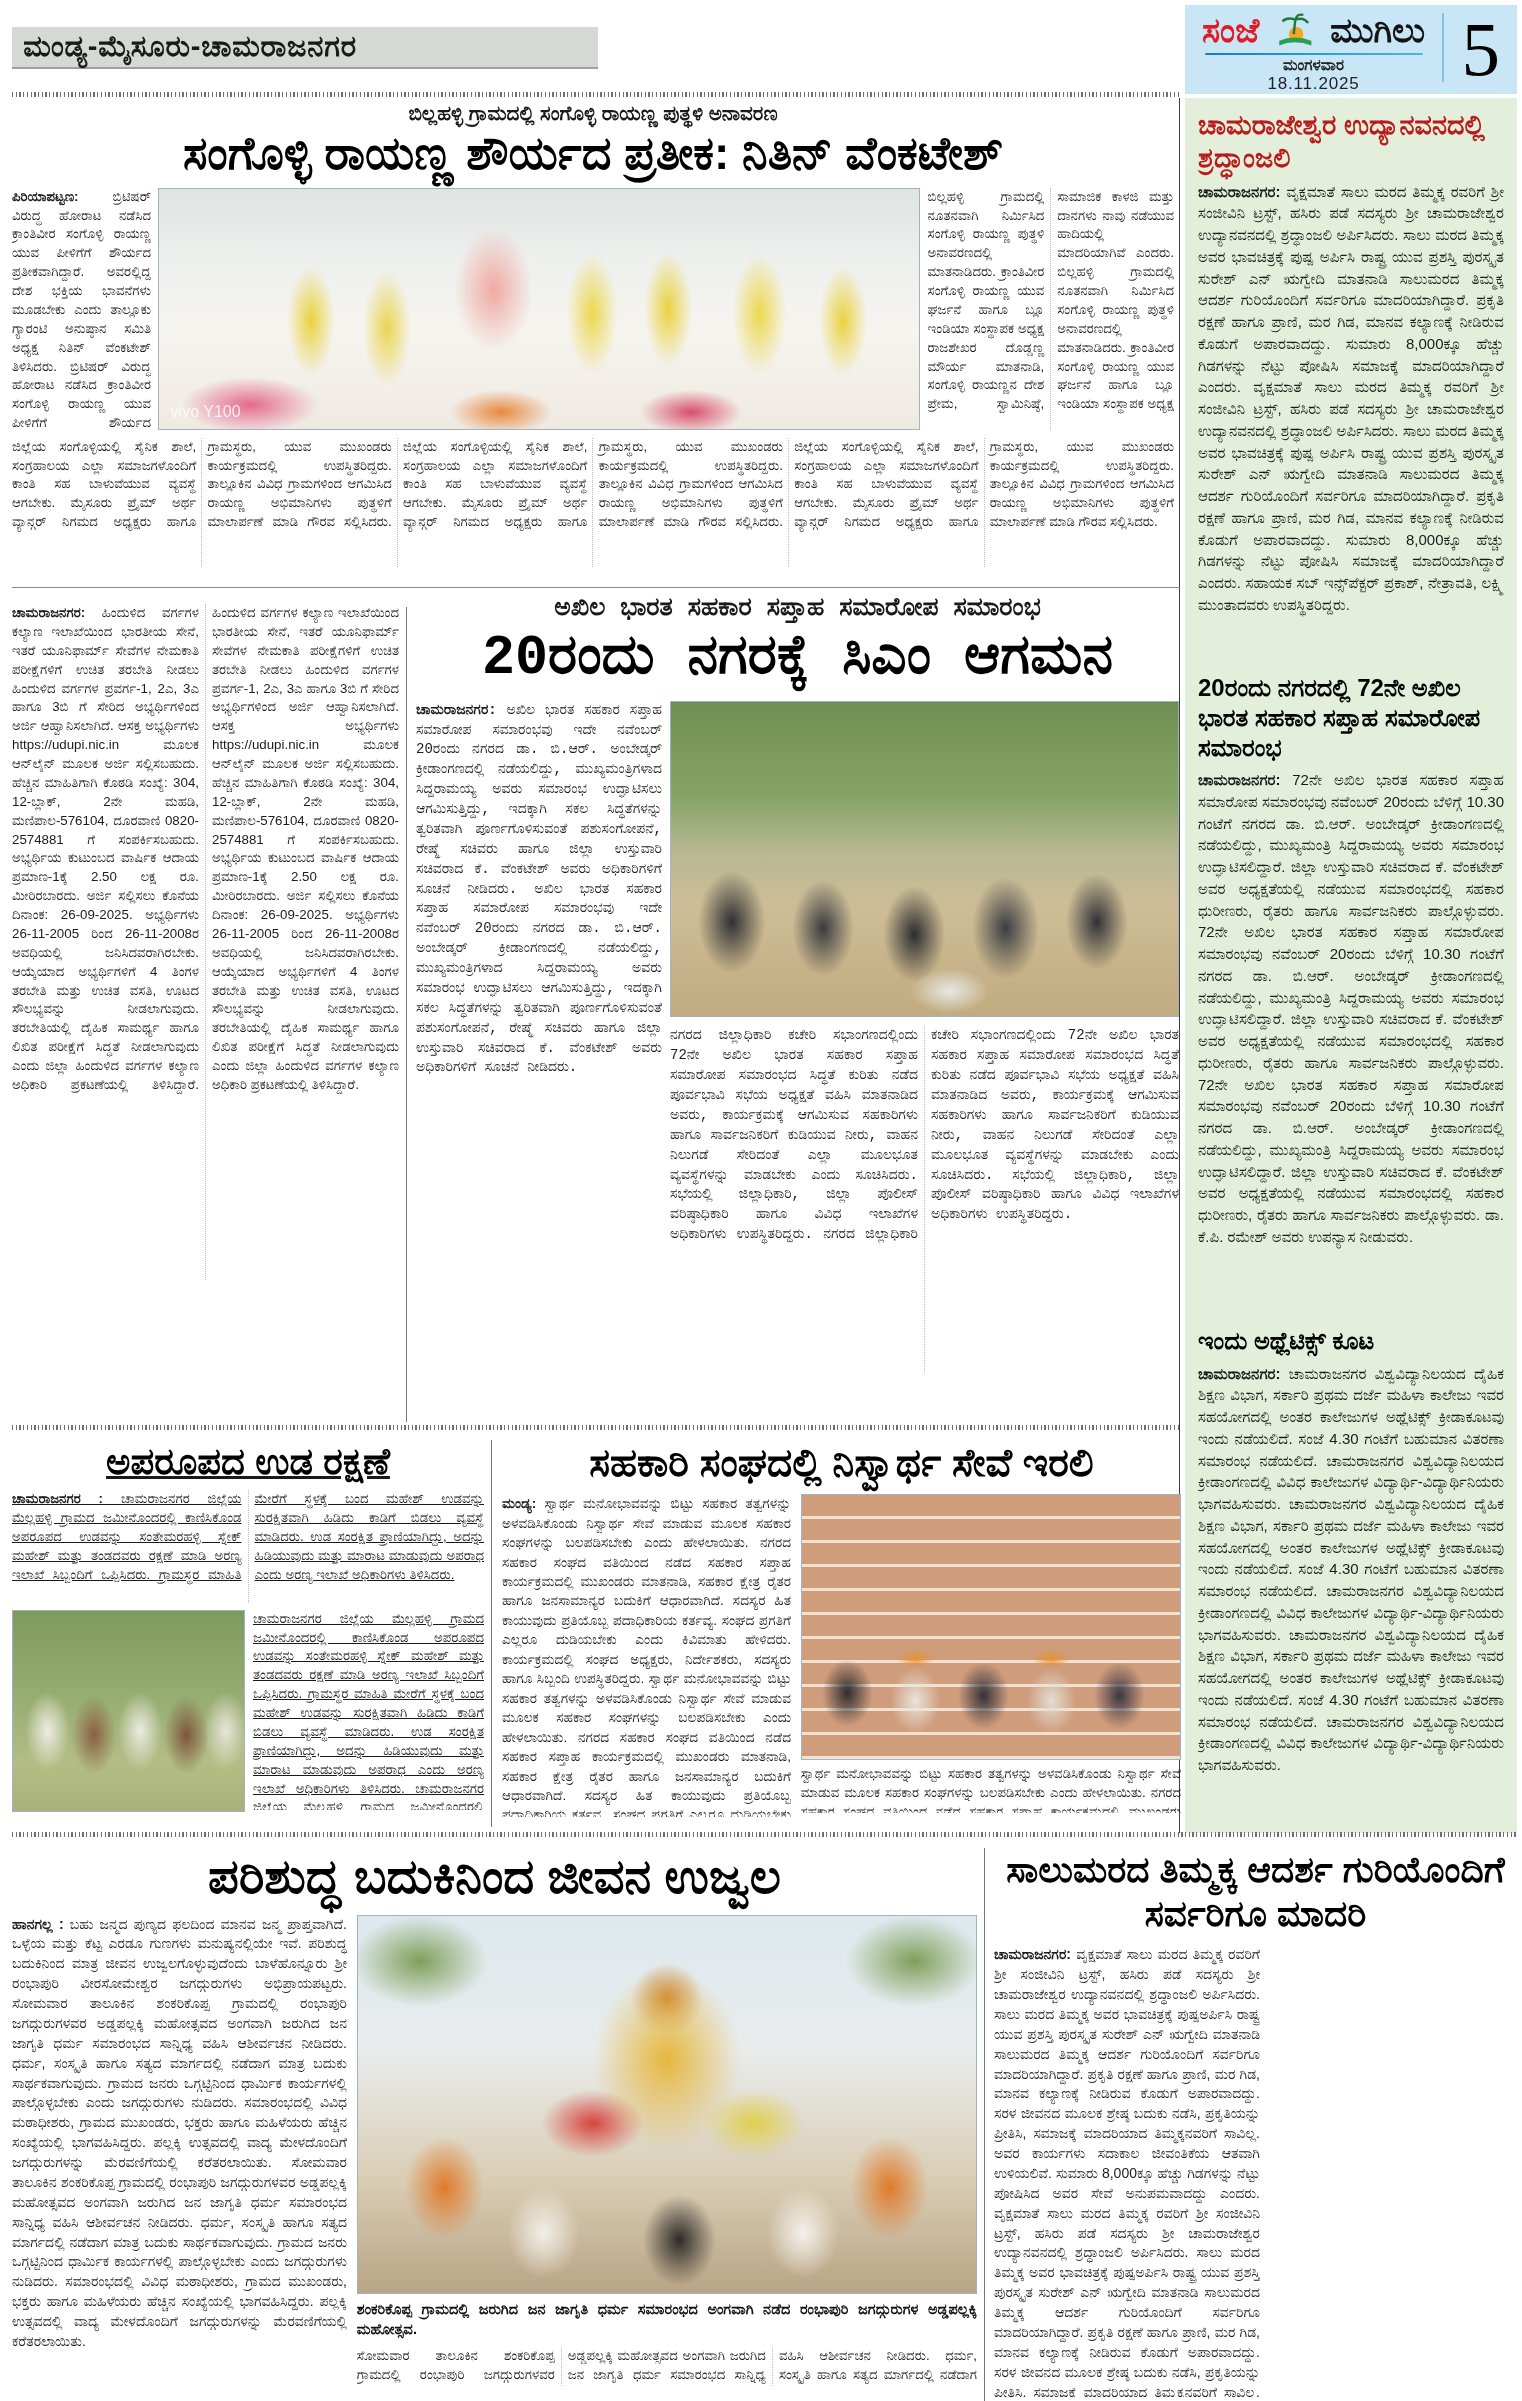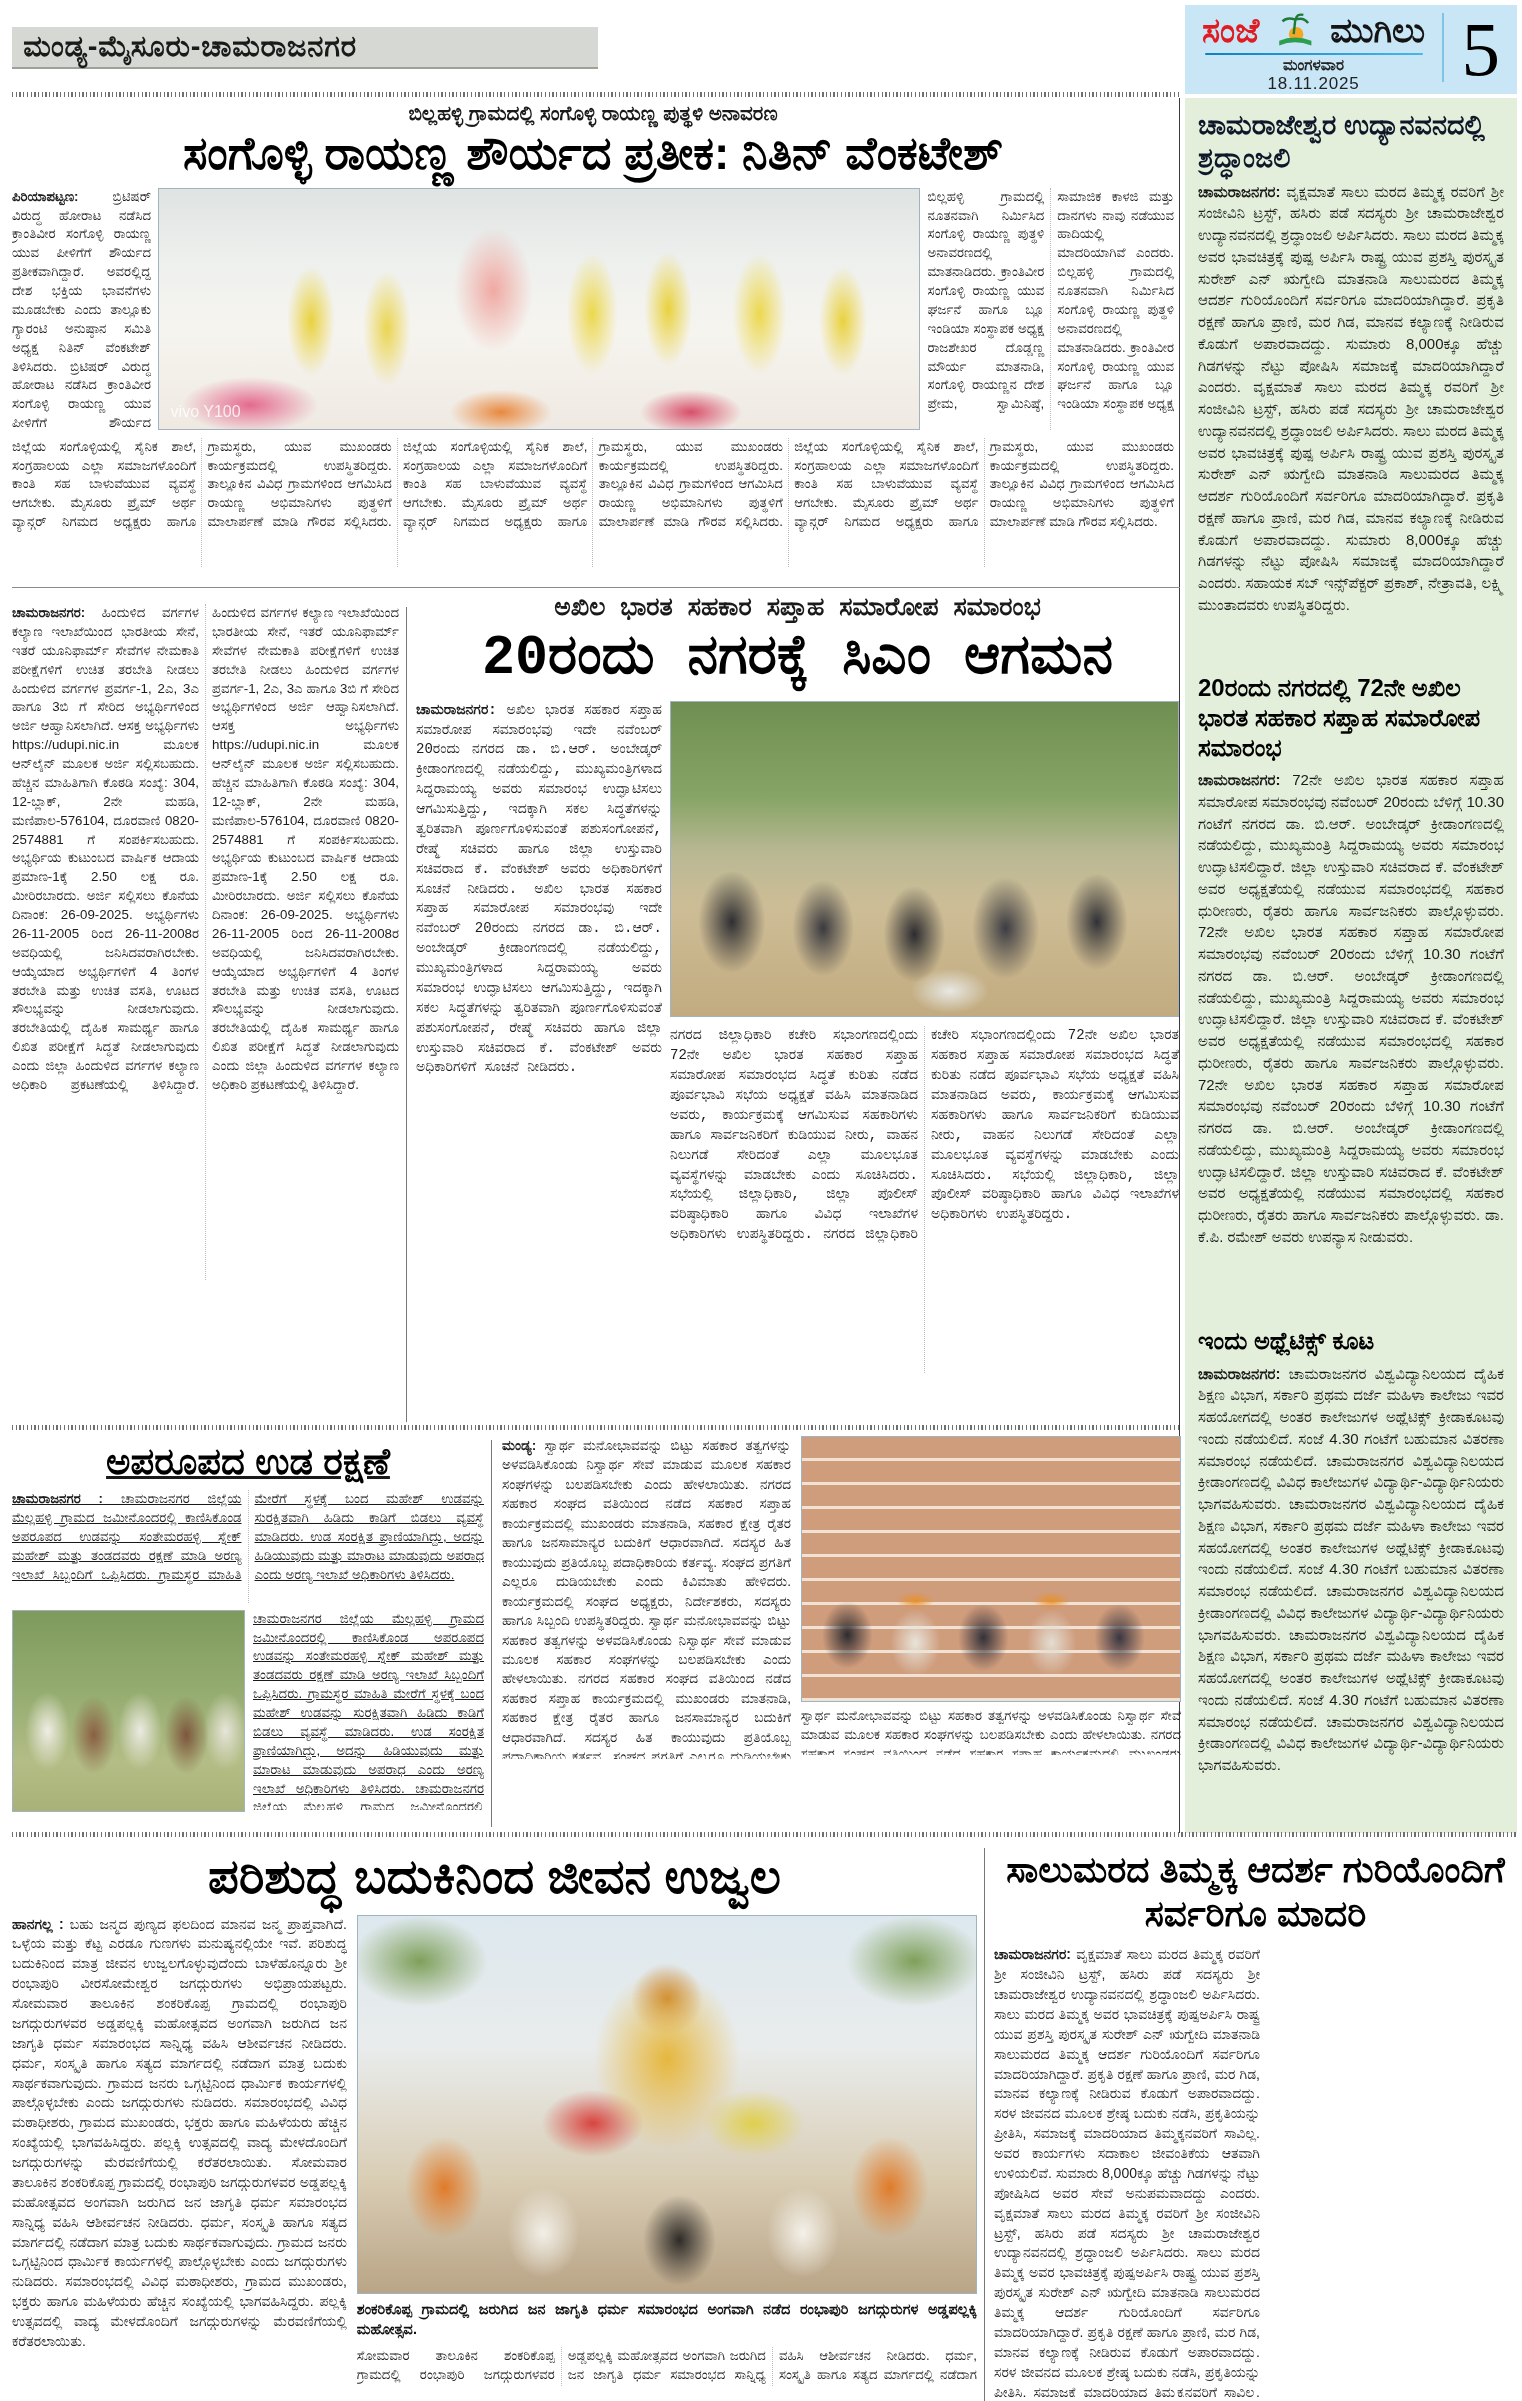--- a/index.html
+++ b/index.html
@@ -33,21 +33,21 @@
   #logo-rule{width:218px;height:4px;background:linear-gradient(90deg,#0f7fc0,#49b8e8);border-radius:2.4px;margin:1.6px 0 0.8px;}
   #mast-day{font-size:15.3px;font-weight:bold;color:#222;}
   #mast-date{font-size:17px;color:#222;letter-spacing:0.8px;}
   #mast-sep{width:2.4px;height:69px;background:#7fc4e4;margin-top:8px;}
   #page-num{flex:1;display:flex;align-items:center;justify-content:center;
             font-family:"Liberation Serif",serif;font-size:77px;color:#000;line-height:1;}
 
   
   #sidebar{left:1185px;top:98px;width:332px;height:1735px;background:#e3efda;
            box-sizing:border-box;padding:11.3px 13px;overflow:hidden;}
-  #sidebar h2{font-size:27px;line-height:1.2;margin:0 0 6.5px;color:#0f172a;}
+  #sidebar h2{font-size:27px;line-height:1.2;margin:0 0 6.5px;color:#b91c1c;}
   #sidebar h3{font-size:24px;line-height:1.25;margin:8px 0 6.5px;color:#000;}
   #sidebar p{margin:0 0 8px;}
   .side-body{font-size:15px;line-height:1.45;text-align:justify;overflow:hidden;}
 
   
   #photoA{background:
     radial-gradient(ellipse 56px 89px at 44% 42%,#f0a9a2 0%,rgba(240,169,162,0) 70%),
     radial-gradient(ellipse 32px 73px at 20% 55%,#e9d23f 0%,rgba(233,210,63,0) 75%),
     radial-gradient(ellipse 32px 77px at 30% 58%,#ead551 0%,rgba(234,213,81,0) 75%),
     radial-gradient(ellipse 34px 81px at 57% 52%,#ecd84e 0%,rgba(236,216,78,0) 75%),
@@ -190,20 +190,21 @@
     <div class="bodytext cols2" style="height:113px;font-size:13.3px;"><span class="dateline">ಚಾಮರಾಜನಗರ :</span> <span>ಚಾಮರಾಜನಗರ ಜಿಲ್ಲೆಯ ಮೆಲ್ಲಹಳ್ಳಿ ಗ್ರಾಮದ ಜಮೀನೊಂದರಲ್ಲಿ ಕಾಣಿಸಿಕೊಂಡ ಅಪರೂಪದ ಉಡವನ್ನು ಸಂತೇಮರಹಳ್ಳಿ ಸ್ನೇಕ್ ಮಹೇಶ್ ಮತ್ತು ತಂಡದವರು ರಕ್ಷಣೆ ಮಾಡಿ ಅರಣ್ಯ ಇಲಾಖೆ ಸಿಬ್ಬಂದಿಗೆ ಒಪ್ಪಿಸಿದರು. ಗ್ರಾಮಸ್ಥರ ಮಾಹಿತಿ ಮೇರೆಗೆ ಸ್ಥಳಕ್ಕೆ ಬಂದ ಮಹೇಶ್ ಉಡವನ್ನು ಸುರಕ್ಷಿತವಾಗಿ ಹಿಡಿದು ಕಾಡಿಗೆ ಬಿಡಲು ವ್ಯವಸ್ಥೆ ಮಾಡಿದರು. ಉಡ ಸಂರಕ್ಷಿತ ಪ್ರಾಣಿಯಾಗಿದ್ದು, ಅದನ್ನು ಹಿಡಿಯುವುದು ಮತ್ತು ಮಾರಾಟ ಮಾಡುವುದು ಅಪರಾಧ ಎಂದು ಅರಣ್ಯ ಇಲಾಖೆ ಅಧಿಕಾರಿಗಳು ತಿಳಿಸಿದರು.</span></div>
     <div style="display:flex;gap:8px;margin-top:6.5px;">
       <div class="photo" id="photoD" style="width:231px;height:200px;"></div>
       <div class="bodytext" style="flex:1;height:200px;font-size:13.3px;"><span>ಚಾಮರಾಜನಗರ ಜಿಲ್ಲೆಯ ಮೆಲ್ಲಹಳ್ಳಿ ಗ್ರಾಮದ ಜಮೀನೊಂದರಲ್ಲಿ ಕಾಣಿಸಿಕೊಂಡ ಅಪರೂಪದ ಉಡವನ್ನು ಸಂತೇಮರಹಳ್ಳಿ ಸ್ನೇಕ್ ಮಹೇಶ್ ಮತ್ತು ತಂಡದವರು ರಕ್ಷಣೆ ಮಾಡಿ ಅರಣ್ಯ ಇಲಾಖೆ ಸಿಬ್ಬಂದಿಗೆ ಒಪ್ಪಿಸಿದರು. ಗ್ರಾಮಸ್ಥರ ಮಾಹಿತಿ ಮೇರೆಗೆ ಸ್ಥಳಕ್ಕೆ ಬಂದ ಮಹೇಶ್ ಉಡವನ್ನು ಸುರಕ್ಷಿತವಾಗಿ ಹಿಡಿದು ಕಾಡಿಗೆ ಬಿಡಲು ವ್ಯವಸ್ಥೆ ಮಾಡಿದರು. ಉಡ ಸಂರಕ್ಷಿತ ಪ್ರಾಣಿಯಾಗಿದ್ದು, ಅದನ್ನು ಹಿಡಿಯುವುದು ಮತ್ತು ಮಾರಾಟ ಮಾಡುವುದು ಅಪರಾಧ ಎಂದು ಅರಣ್ಯ ಇಲಾಖೆ ಅಧಿಕಾರಿಗಳು ತಿಳಿಸಿದರು. ಚಾಮರಾಜನಗರ ಜಿಲ್ಲೆಯ ಮೆಲ್ಲಹಳ್ಳಿ ಗ್ರಾಮದ ಜಮೀನೊಂದರಲ್ಲಿ ಕಾಣಿಸಿಕೊಂಡ ಅಪರೂಪದ ಉಡವನ್ನು ಸಂತೇಮರಹಳ್ಳಿ ಸ್ನೇಕ್ ಮಹೇಶ್ ಮತ್ತು ತಂಡದವರು ರಕ್ಷಣೆ ಮಾಡಿ ಅರಣ್ಯ ಇಲಾಖೆ ಸಿಬ್ಬಂದಿಗೆ ಒಪ್ಪಿಸಿದರು. ಗ್ರಾಮಸ್ಥರ ಮಾಹಿತಿ ಮೇರೆಗೆ ಸ್ಥಳಕ್ಕೆ ಬಂದ ಮಹೇಶ್ ಉಡವನ್ನು ಸುರಕ್ಷಿತವಾಗಿ ಹಿಡಿದು ಕಾಡಿಗೆ ಬಿಡಲು ವ್ಯವಸ್ಥೆ ಮಾಡಿದರು. ಉಡ ಸಂರಕ್ಷಿತ ಪ್ರಾಣಿಯಾಗಿದ್ದು, ಅದನ್ನು ಹಿಡಿಯುವುದು ಮತ್ತು ಮಾರಾಟ ಮಾಡುವುದು ಅಪರಾಧ ಎಂದು ಅರಣ್ಯ ಇಲಾಖೆ ಅಧಿಕಾರಿಗಳು ತಿಳಿಸಿದರು.</span></div>
     </div>
   </div>
 
   <div class="abs vrule" style="left:491px;top:1440px;height:387px;width:0.8px;background:#777;"></div>
 
   <div class="abs" style="left:502px;top:1436px;width:679px;">
+    <div class="headline" style="font-size:39px;padding:4.8px 0 9.7px;">ಸಹಕಾರಿ ಸಂಘದಲ್ಲಿ ನಿಸ್ವಾರ್ಥ ಸೇವೆ ಇರಲಿ</div>
     <div style="display:flex;gap:9.7px;">
       <div class="bodytext" style="width:289px;height:323px;font-size:13.7px;"><span class="dateline">ಮಂಡ್ಯ:</span> <span>ಸ್ವಾರ್ಥ ಮನೋಭಾವವನ್ನು ಬಿಟ್ಟು ಸಹಕಾರ ತತ್ವಗಳನ್ನು ಅಳವಡಿಸಿಕೊಂಡು ನಿಸ್ವಾರ್ಥ ಸೇವೆ ಮಾಡುವ ಮೂಲಕ ಸಹಕಾರ ಸಂಘಗಳನ್ನು ಬಲಪಡಿಸಬೇಕು ಎಂದು ಹೇಳಲಾಯಿತು. ನಗರದ ಸಹಕಾರ ಸಂಘದ ವತಿಯಿಂದ ನಡೆದ ಸಹಕಾರ ಸಪ್ತಾಹ ಕಾರ್ಯಕ್ರಮದಲ್ಲಿ ಮುಖಂಡರು ಮಾತನಾಡಿ, ಸಹಕಾರ ಕ್ಷೇತ್ರ ರೈತರ ಹಾಗೂ ಜನಸಾಮಾನ್ಯರ ಬದುಕಿಗೆ ಆಧಾರವಾಗಿದೆ. ಸದಸ್ಯರ ಹಿತ ಕಾಯುವುದು ಪ್ರತಿಯೊಬ್ಬ ಪದಾಧಿಕಾರಿಯ ಕರ್ತವ್ಯ. ಸಂಘದ ಪ್ರಗತಿಗೆ ಎಲ್ಲರೂ ದುಡಿಯಬೇಕು ಎಂದು ಕಿವಿಮಾತು ಹೇಳಿದರು. ಕಾರ್ಯಕ್ರಮದಲ್ಲಿ ಸಂಘದ ಅಧ್ಯಕ್ಷರು, ನಿರ್ದೇಶಕರು, ಸದಸ್ಯರು ಹಾಗೂ ಸಿಬ್ಬಂದಿ ಉಪಸ್ಥಿತರಿದ್ದರು. ಸ್ವಾರ್ಥ ಮನೋಭಾವವನ್ನು ಬಿಟ್ಟು ಸಹಕಾರ ತತ್ವಗಳನ್ನು ಅಳವಡಿಸಿಕೊಂಡು ನಿಸ್ವಾರ್ಥ ಸೇವೆ ಮಾಡುವ ಮೂಲಕ ಸಹಕಾರ ಸಂಘಗಳನ್ನು ಬಲಪಡಿಸಬೇಕು ಎಂದು ಹೇಳಲಾಯಿತು. ನಗರದ ಸಹಕಾರ ಸಂಘದ ವತಿಯಿಂದ ನಡೆದ ಸಹಕಾರ ಸಪ್ತಾಹ ಕಾರ್ಯಕ್ರಮದಲ್ಲಿ ಮುಖಂಡರು ಮಾತನಾಡಿ, ಸಹಕಾರ ಕ್ಷೇತ್ರ ರೈತರ ಹಾಗೂ ಜನಸಾಮಾನ್ಯರ ಬದುಕಿಗೆ ಆಧಾರವಾಗಿದೆ. ಸದಸ್ಯರ ಹಿತ ಕಾಯುವುದು ಪ್ರತಿಯೊಬ್ಬ ಪದಾಧಿಕಾರಿಯ ಕರ್ತವ್ಯ. ಸಂಘದ ಪ್ರಗತಿಗೆ ಎಲ್ಲರೂ ದುಡಿಯಬೇಕು ಎಂದು ಕಿವಿಮಾತು ಹೇಳಿದರು. ಕಾರ್ಯಕ್ರಮದಲ್ಲಿ ಸಂಘದ ಅಧ್ಯಕ್ಷರು, ನಿರ್ದೇಶಕರು, ಸದಸ್ಯರು ಹಾಗೂ ಸಿಬ್ಬಂದಿ ಉಪಸ್ಥಿತರಿದ್ದರು.</span></div>
       <div style="flex:1;">
         <div class="photo" id="photoE" style="width:100%;height:266px;box-sizing:border-box;"></div>
         <div class="bodytext" style="height:48px;margin-top:4.8px;font-size:13.3px;"><span>ಸ್ವಾರ್ಥ ಮನೋಭಾವವನ್ನು ಬಿಟ್ಟು ಸಹಕಾರ ತತ್ವಗಳನ್ನು ಅಳವಡಿಸಿಕೊಂಡು ನಿಸ್ವಾರ್ಥ ಸೇವೆ ಮಾಡುವ ಮೂಲಕ ಸಹಕಾರ ಸಂಘಗಳನ್ನು ಬಲಪಡಿಸಬೇಕು ಎಂದು ಹೇಳಲಾಯಿತು. ನಗರದ ಸಹಕಾರ ಸಂಘದ ವತಿಯಿಂದ ನಡೆದ ಸಹಕಾರ ಸಪ್ತಾಹ ಕಾರ್ಯಕ್ರಮದಲ್ಲಿ ಮುಖಂಡರು ಮಾತನಾಡಿ, ಸಹಕಾರ ಕ್ಷೇತ್ರ ರೈತರ ಹಾಗೂ ಜನಸಾಮಾನ್ಯರ ಬದುಕಿಗೆ ಆಧಾರವಾಗಿದೆ. ಸದಸ್ಯರ ಹಿತ ಕಾಯುವುದು ಪ್ರತಿಯೊಬ್ಬ ಪದಾಧಿಕಾರಿಯ ಕರ್ತವ್ಯ. ಸಂಘದ ಪ್ರಗತಿಗೆ ಎಲ್ಲರೂ ದುಡಿಯಬೇಕು ಎಂದು ಕಿವಿಮಾತು ಹೇಳಿದರು. ಕಾರ್ಯಕ್ರಮದಲ್ಲಿ ಸಂಘದ ಅಧ್ಯಕ್ಷರು, ನಿರ್ದೇಶಕರು, ಸದಸ್ಯರು ಹಾಗೂ ಸಿಬ್ಬಂದಿ ಉಪಸ್ಥಿತರಿದ್ದರು.</span></div>
       </div>
     </div>
   </div>
 
   <div class="abs hdot" style="left:12px;top:1832px;width:1505px;"></div>

